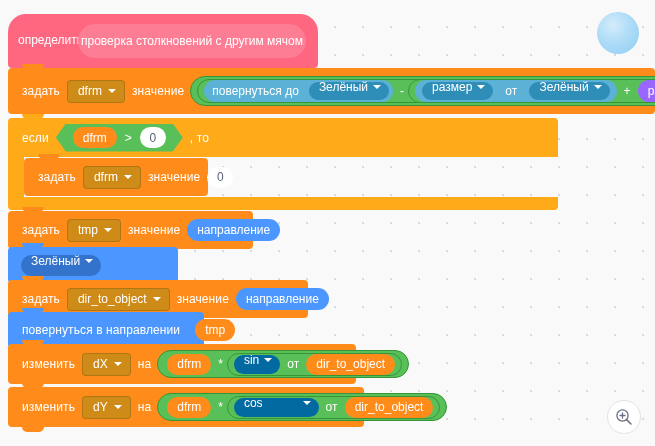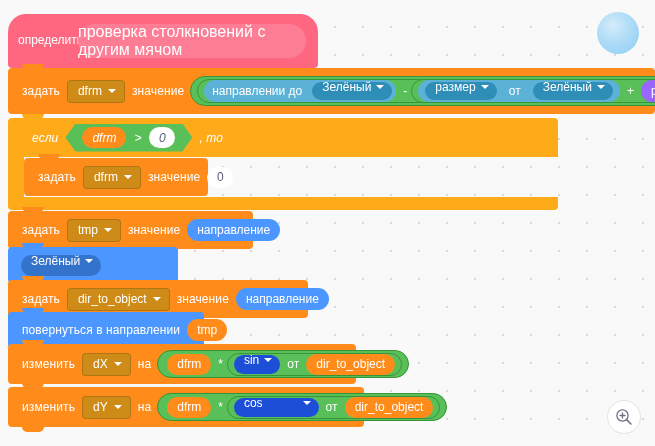--- a/index.html
+++ b/index.html
@@ -33,21 +33,21 @@
   
   .notch-top, .notch-bot { position:absolute; left:14px; width:22px; height:5px; }
   .notch-top { top:-4px; border-radius:0 0 5px 5px; }
   .notch-bot { bottom:-5px; border-radius:0 0 5px 5px; }
 
   
   .c-orange  { background:#ff8c1a; }
   .c-control { background:#ffab19; }
   .c-motion  { background:#4c97ff; }
   .c-sens    { background:#5cb1d6; }
-  .c-oper-d  { background:#1d4ed8; }
+  .c-oper-d  { background:#0369a1; }
   .c-motion-d{ background:#3373cc; }
   .c-sens-d  { background:#2e8eb8; }
   .c-var-d   { background:#cf8b17; }
   .c-purple  { background:#9966ff; }
 
   
   .pill {
     display:inline-flex; align-items:center; justify-content:center;
     height:21px; padding:0 10px; border-radius:11px;
     font-size:12px; color:#fff; margin:0 3px;
@@ -126,39 +126,39 @@
 </head>
 <body>
 
 <div id="canvas">
 
   <div id="ball"></div>
 
   <div id="hat">
     <div class="def-label">определить</div>
     <div class="inner-proto">
-      <span style="font-size:16px;color:#fff;">проверка столкновений с другим мячом</span>
+      <span style="font-size:12px;color:#fff;">проверка столкновений с другим мячом</span>
     </div>
   </div>
 
   <div class="blk c-orange stackrow" style="left:8px; top:68px; right:0px; height:46px; padding-left:10px;">
     <div class="notch-top c-orange"></div>
     <span class="lbl">задать</span>
     <span class="dd-field c-var-d">
       <span>dfrm</span>
       <i class="caret"></i>
     </span>
     <span class="lbl">значение</span>
 
     <span class="oper">
 
       <span class="oper-inner">
 
         <span class="dropdown c-sens" style="height:22px;padding:0 4px 0 8px;">
-          <span>направлении до</span>
+          <span>повернуться до</span>
           <span class="dropdown c-sens-d" style="height:18px;margin:0 0 0 5px;">
             <span>Зелёный</span>
             <i class="caret"></i>
           </span>
         </span>
 
         <span class="op-sym">-</span>
 
         <span class="oper-inner">
 
@@ -184,21 +184,21 @@
   </div>
 
   <div style="position:absolute;left:8px;top:118px;width:550px;height:92px;background:#ffab19;border-radius:4px;">
     <div class="notch-top c-control"></div>
   </div>
 
   <div style="position:absolute;left:24px;top:157px;width:534px;height:40px;background:#f9f9f9;
               background-image:radial-gradient(circle,#d9d9dd 1.1px,transparent 1.2px);
               background-size:28px 28px;background-position:-11px -4px;"></div>
 
-  <div class="blk" style="left:28px; top:118px; height:39px; background:transparent;font-style:italic;">
+  <div class="blk" style="left:18px; top:118px; height:39px; background:transparent;">
     <span class="lbl">если</span>
     <span class="hex">
       <span class="pill c-orange" style="height:21px;">dfrm</span>
       <span class="op-sym" style="color:#fff;font-size:12px;padding:0 5px;">&gt;</span>
       <span class="pill white">0</span>
     </span>
     <span class="lbl">, то</span>
   </div>
 
   <div class="blk c-orange stackrow" style="left:24px; top:158px; width:184px; height:38px; padding-left:10px;">
@@ -235,21 +235,21 @@
     <div class="notch-top c-orange"></div>
     <span class="lbl">задать</span>
     <span class="dd-field c-var-d">
       <span>dir_to_object</span>
       <i class="caret"></i>
     </span>
     <span class="lbl">значение</span>
     <span class="pill c-motion" style="height:22px;">направление</span>
   </div>
 
-  <div class="blk c-motion stackrow" style="left:8px; top:312px; width:196px; height:36px; padding-left:10px;">
+  <div class="blk c-motion stackrow" style="left:8px; top:312px; width:196px; height:36px; padding-left:10px;gap:8px;">
     <div class="notch-top c-motion"></div>
     <span class="lbl">повернуться в направлении</span>
     <span class="pill c-orange" style="height:22px;">tmp</span>
   </div>
 
   <div class="blk c-orange stackrow" style="left:8px; top:344px; width:348px; height:40px; padding-left:10px;">
     <div class="notch-top c-orange"></div>
     <span class="lbl">изменить</span>
     <span class="dd-field c-var-d">
       <span>dX</span>

